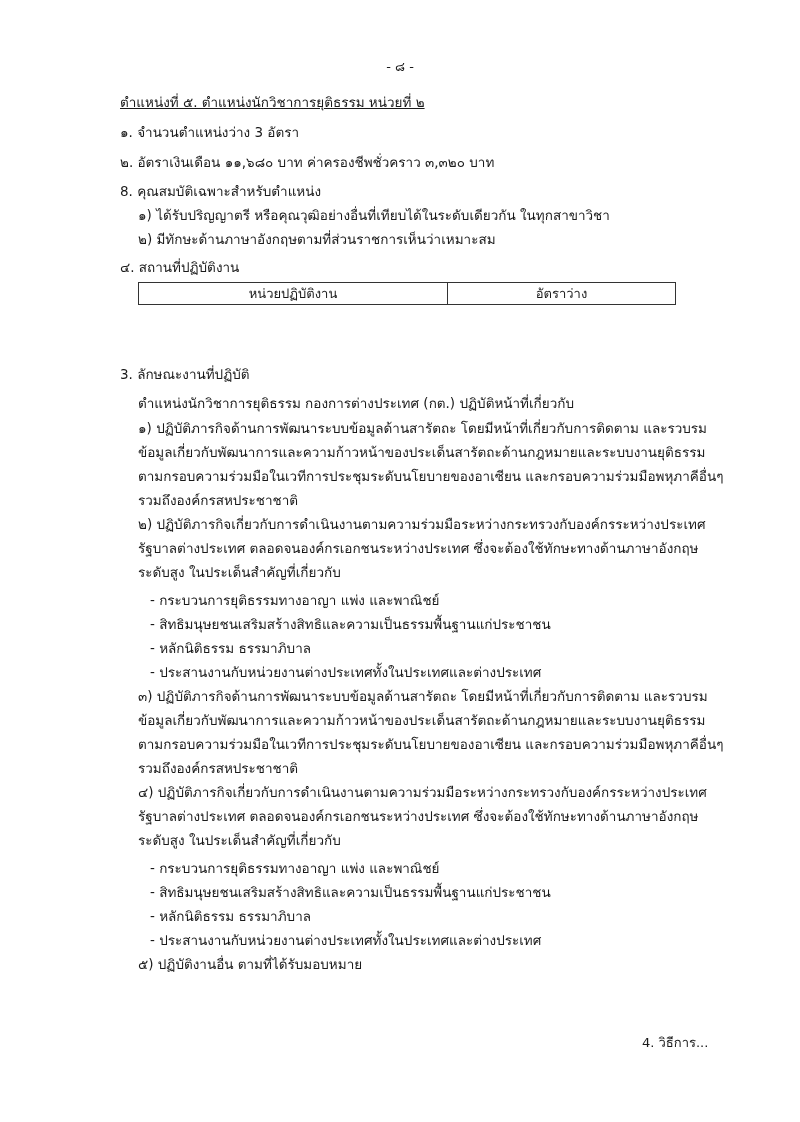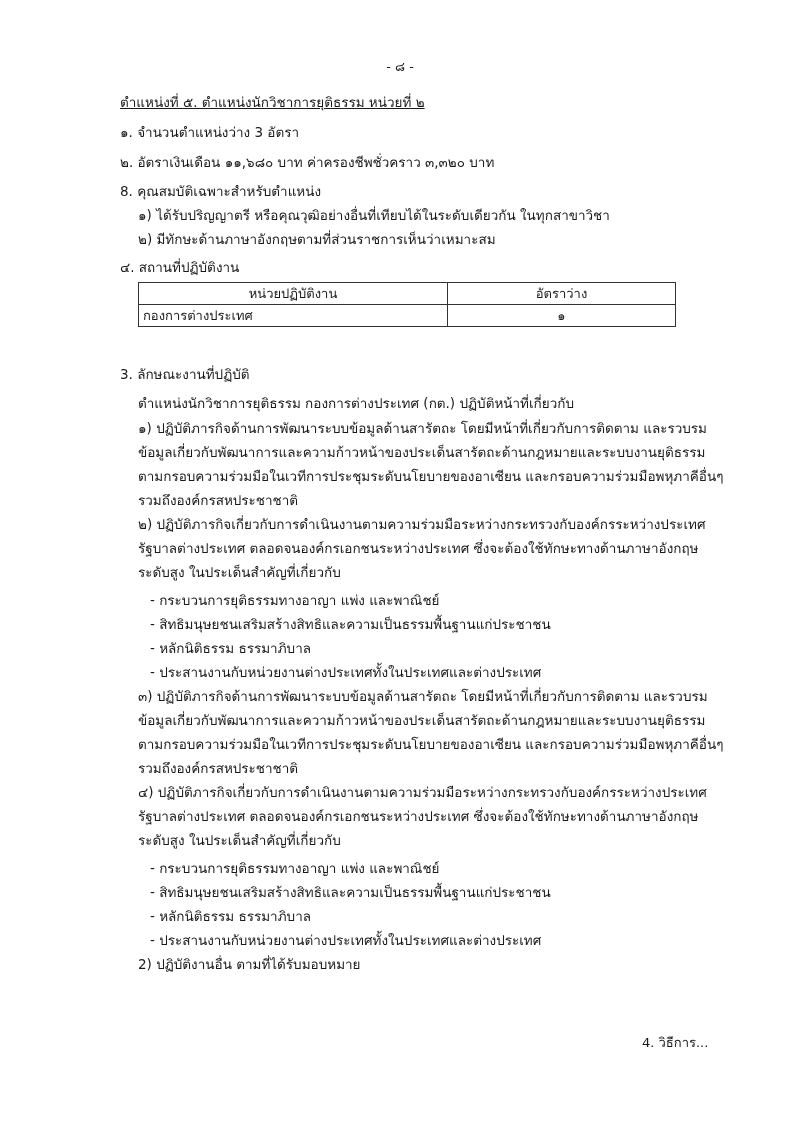--- a/index.html
+++ b/index.html
@@ -38,24 +38,20 @@
 <div class="line sub" style="top:205px">๑) ได้รับปริญญาตรี หรือคุณวุฒิอย่างอื่นที่เทียบได้ในระดับเดียวกัน ในทุกสาขาวิชา</div>
 <div class="line sub" style="top:229px">๒) มีทักษะด้านภาษาอังกฤษตามที่ส่วนราชการเห็นว่าเหมาะสม</div>
 <div class="line h1" style="top:257px">๔. สถานที่ปฏิบัติงาน</div>
 
 <table class="place">
   <tbody>
       <tr>
     <th class="c1 center">หน่วยปฏิบัติงาน</th>
     <th class="center">อัตราว่าง</th>
   </tr>
-  <tr>
-    <td class="c1">กองการต่างประเทศ</td>
-    <td class="center">๑</td>
-  </tr>
 </tbody>
   </table>
 
 <div class="line h1" style="top:364px">3. ลักษณะงานที่ปฏิบัติ</div>
 <div class="line sub" style="top:393px">ตำแหน่งนักวิชาการยุติธรรม กองการต่างประเทศ (กต.) ปฏิบัติหน้าที่เกี่ยวกับ</div>
 
 <div class="line sub" style="top:418px">๑) ปฏิบัติภารกิจด้านการพัฒนาระบบข้อมูลด้านสารัตถะ  โดยมีหน้าที่เกี่ยวกับการติดตาม  และรวบรม</div>
 <div class="line sub" style="top:442px">ข้อมูลเกี่ยวกับพัฒนาการและความก้าวหน้าของประเด็นสารัตถะด้านกฎหมายและระบบงานยุติธรรม</div>
 <div class="line sub" style="top:466px">ตามกรอบความร่วมมือในเวทีการประชุมระดับนโยบายของอาเซียน และกรอบความร่วมมือพหุภาคีอื่นๆ</div>
 <div class="line sub" style="top:490px">รวมถึงองค์กรสหประชาชาติ</div>
@@ -74,15 +70,15 @@
 <div class="line sub" style="top:758px">รวมถึงองค์กรสหประชาชาติ</div>
 
 <div class="line sub" style="top:782px">๔) ปฏิบัติภารกิจเกี่ยวกับการดำเนินงานตามความร่วมมือระหว่างกระทรวงกับองค์กรระหว่างประเทศ</div>
 <div class="line sub" style="top:806px">รัฐบาลต่างประเทศ ตลอดจนองค์กรเอกชนระหว่างประเทศ  ซึ่งจะต้องใช้ทักษะทางด้านภาษาอังกฤษ</div>
 <div class="line sub" style="top:830px">ระดับสูง ในประเด็นสำคัญที่เกี่ยวกับ</div>
 <div class="line bullet" style="top:858px">- กระบวนการยุติธรรมทางอาญา แพ่ง และพาณิชย์</div>
 <div class="line bullet" style="top:882px">- สิทธิมนุษยชนเสริมสร้างสิทธิและความเป็นธรรมพื้นฐานแก่ประชาชน</div>
 <div class="line bullet" style="top:906px">- หลักนิติธรรม ธรรมาภิบาล</div>
 <div class="line bullet" style="top:930px">- ประสานงานกับหน่วยงานต่างประเทศทั้งในประเทศและต่างประเทศ</div>
 
-<div class="line sub" style="top:954px">2) ปฏิบัติงานอื่น ตามที่ได้รับมอบหมาย</div>
+<div class="line sub" style="top:954px">๕) ปฏิบัติงานอื่น ตามที่ได้รับมอบหมาย</div>
 
 <div class="footer-next">4. วิธีการ...</div>
 
 </body></html>

